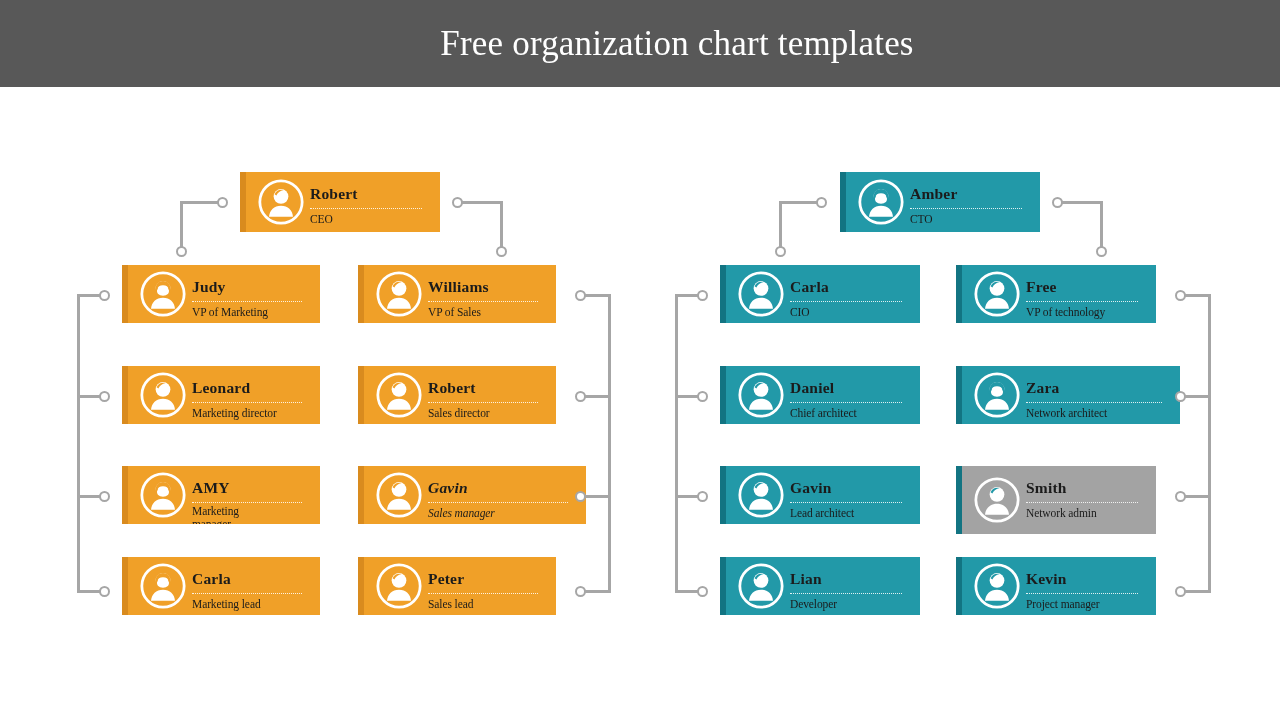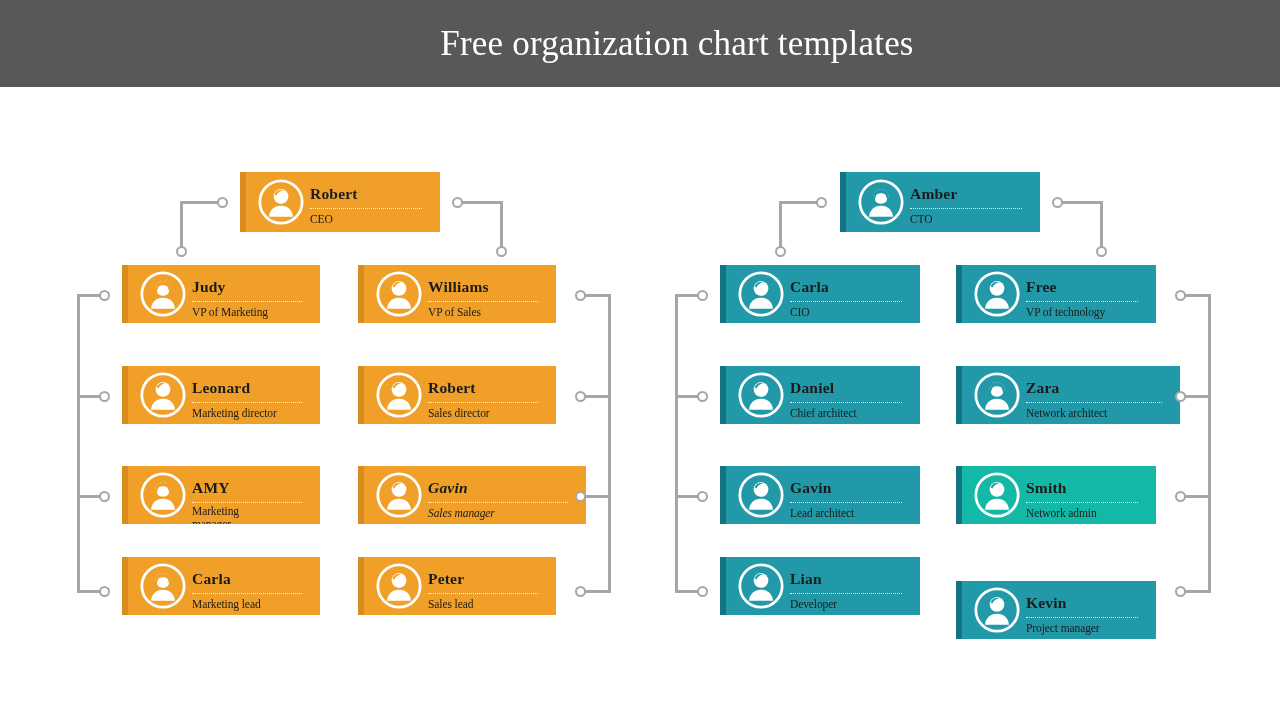--- a/index.html
+++ b/index.html
@@ -429,35 +429,35 @@
           <use href="#sym-avatar-female"></use>
         </svg>
     </span>
     <div class="node-text">
       <div class="node-name">Zara</div>
       <div class="node-rule"></div>
       <div class="node-role">Network architect</div>
     </div>
   </div>
 
-  <div class="node-card" style="left:956px; top:379px; width:200px; height:58px; background:#14b8a6;">
+  <div class="node-card" style="left:956px; top:379px; width:200px; height:68px; background:#a3a3a3;">
     <div class="edge-bar" style="background:#127482;"></div>
     <span class="avatar" style="color:#2299a8;">
       <svg width="46" height="46">
           <use href="#sym-avatar-male"></use>
         </svg>
     </span>
     <div class="node-text">
       <div class="node-name">Smith</div>
       <div class="node-rule"></div>
       <div class="node-role">Network admin</div>
     </div>
   </div>
 
-  <div class="node-card" style="left:956px; top:470px; width:200px; height:58px; background:#2299a8;margin-top:24px;">
+  <div class="node-card" style="left:956px; top:470px; width:200px; height:58px; background:#2299a8;">
     <div class="edge-bar" style="background:#127482;"></div>
     <span class="avatar" style="color:#2299a8;">
       <svg width="46" height="46">
           <use href="#sym-avatar-male"></use>
         </svg>
     </span>
     <div class="node-text">
       <div class="node-name">Kevin</div>
       <div class="node-rule"></div>
       <div class="node-role">Project manager</div>

